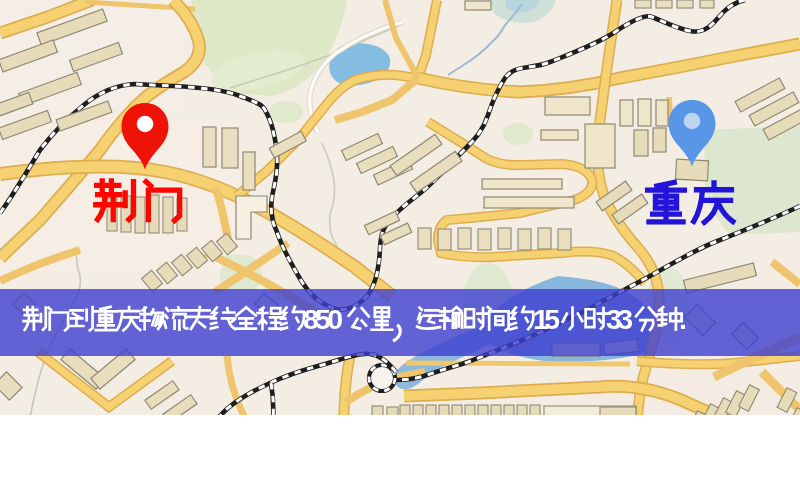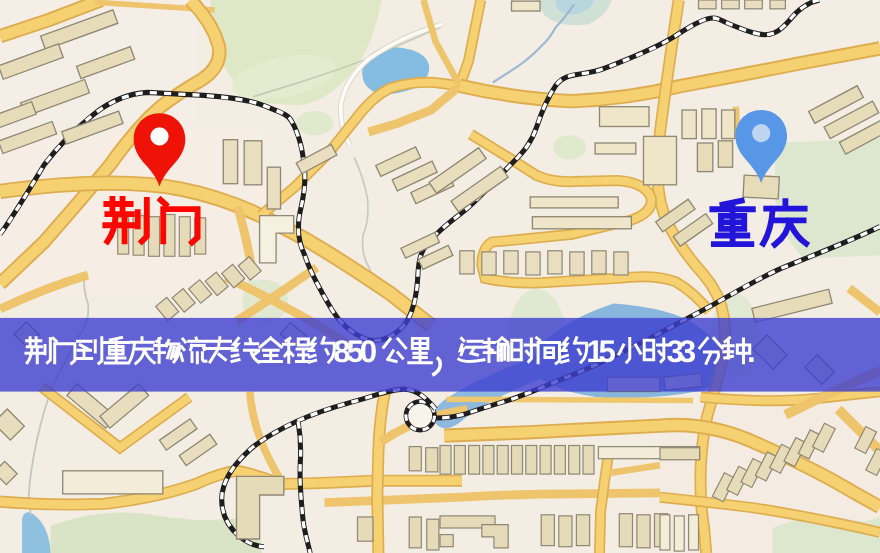--- a/index.html
+++ b/index.html
@@ -1,16 +1,16 @@
 <!DOCTYPE html>
 <html><head>
 <meta charset="utf-8">
 <style>
 html,body{margin:0;padding:0;background:#fff;}
-.wrap{position:relative;width:800px;height:503px;overflow:hidden;font-family:"Liberation Sans",sans-serif;}
+.wrap{position:relative;width:800px;height:415px;overflow:hidden;font-family:"Liberation Sans",sans-serif;}
 svg{display:block;}
 </style>
 </head>
 <body>
 <div class="wrap">
 <svg width="800" height="503" viewBox="0 0 800 503">
 <defs>
 <g id="q-jing">
           <path fill="none" stroke-linecap="square" d="M8,14 H56 M20,4 V24 M40,4 V24 M10,34 H58 M6,56 H60 M26,34 C26,60 20,75 10,88 M44,34 V88 M70,30 V58 M88,6 V78 L78,88"></path>
         </g>

